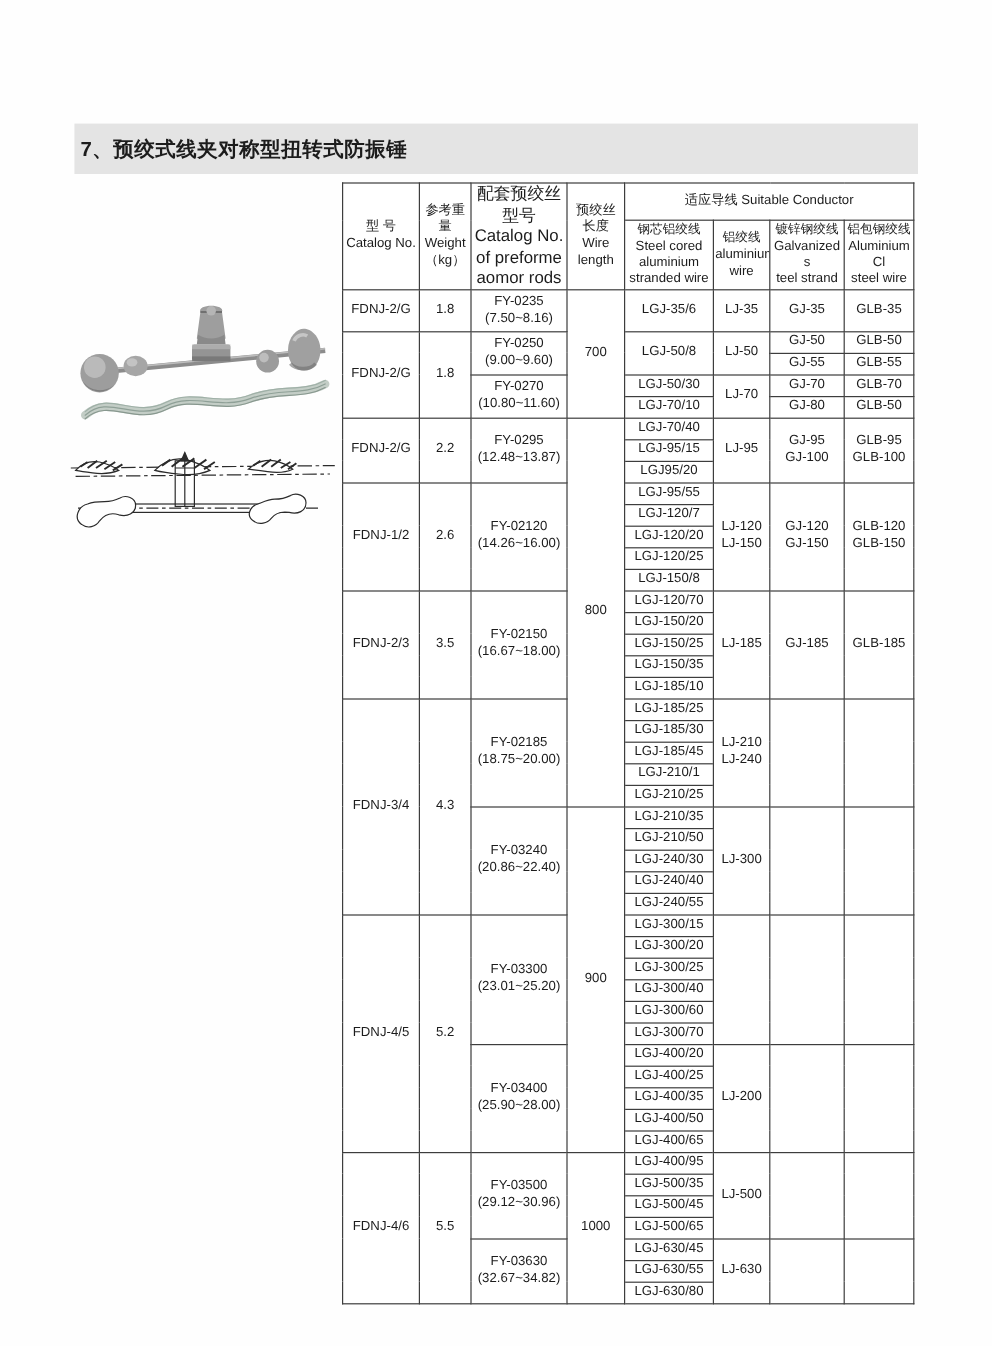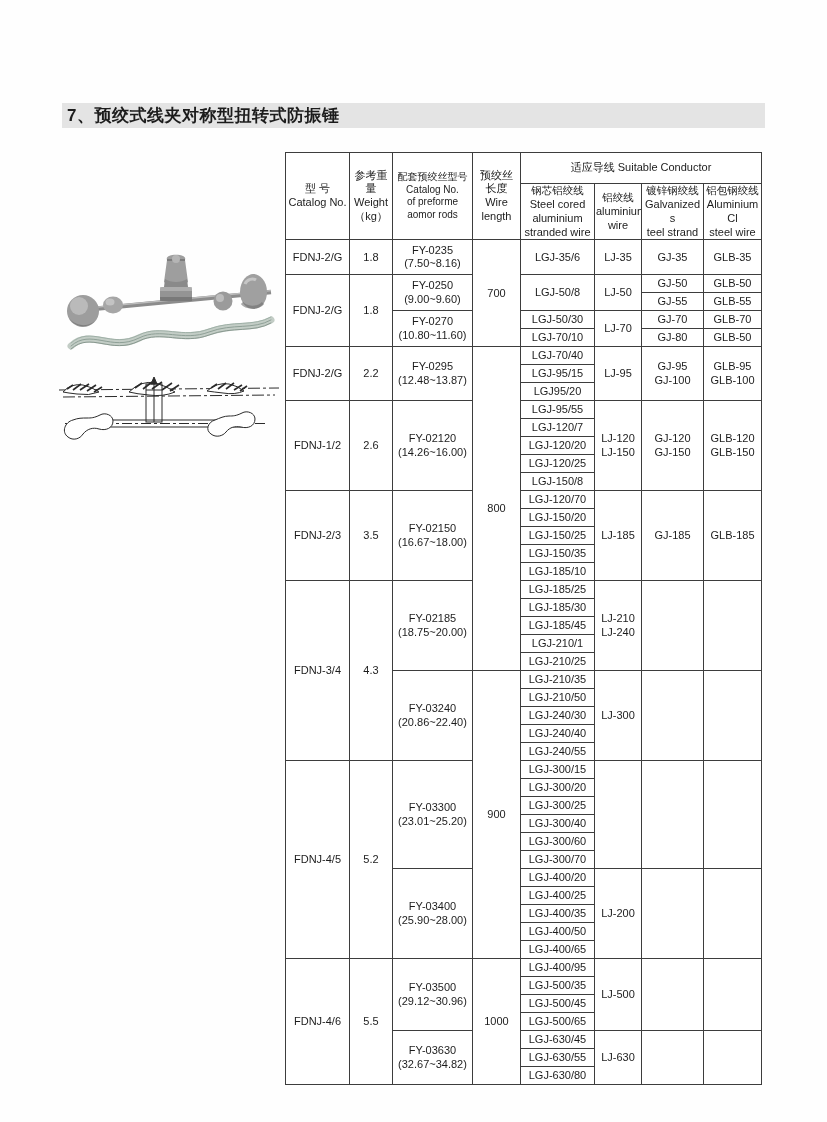--- a/index.html
+++ b/index.html
@@ -1,18 +1,18 @@
 <!DOCTYPE html>
 <html><head>
 <meta charset="utf-8">
 <style>
   html,body{margin:0;padding:0;background:#ffffff;}
   .page{position:relative;width:827px;height:1122px;background:#fefefe;overflow:hidden;
         font-family:"Liberation Sans","DejaVu Sans",sans-serif;color:#1c1c1c;}
-  .title-bar{position:absolute;left:62px;top:103px;width:703px;height:25px;
+  .title-bar{position:absolute;left:62px;top:103px;width:703px;height:42px;
              background:#e4e4e4;display:flex;align-items:center;}
   .title-bar span{font-size:17px;font-weight:bold;letter-spacing:.5px;padding-left:5px;white-space:nowrap;}
   .figures{position:absolute;left:57px;top:246px;width:229px;}
   .figures svg{display:block;}
   .spec-table-wrap{position:absolute;left:285px;top:152px;}
   table.spec{border-collapse:collapse;table-layout:fixed;width:476px;background:#fff;}
   table.spec th,table.spec td{border:1px solid #3d3d3d;text-align:center;vertical-align:middle;
       padding:0 1px;font-size:11px;line-height:1.25;white-space:pre-line;color:#1c1c1c;
       overflow:hidden;}
   thead th{font-weight:normal;}
@@ -119,21 +119,21 @@
           <col style="width:62px">
           <col style="width:58px">
       </colgroup>
       <thead>
         <tr class="hdr-top">
           <th rowspan="2" class="h-zh">型 号
 Catalog No.</th>
           <th rowspan="2" class="h-zh">参考重量
 Weight
 （kg）</th>
-          <th rowspan="2" style="font-size:10px">配套预绞丝型号
+          <th rowspan="2" style="font-size:14px">配套预绞丝型号
 Catalog No.
 of preforme
 aomor rods</th>
           <th rowspan="2" class="h-zh">预绞丝
 长度
 Wire
 length</th>
           <th colspan="4" class="hdr-main">适应导线  Suitable Conductor</th>
         </tr>
         <tr class="hdr-sub">

